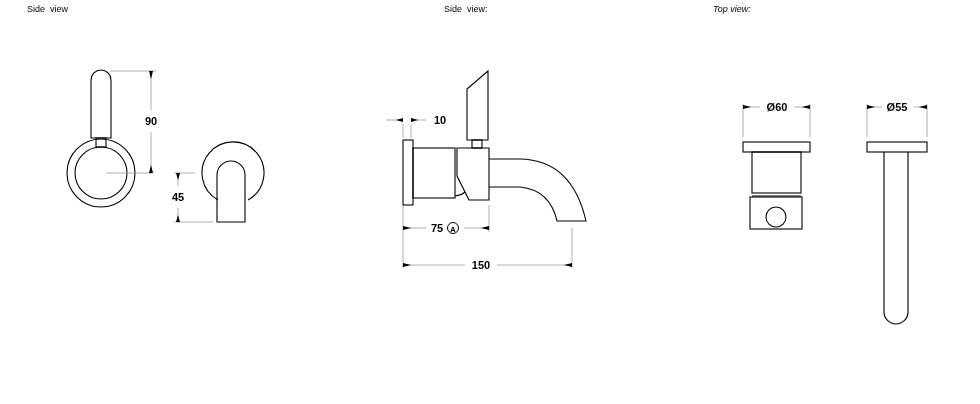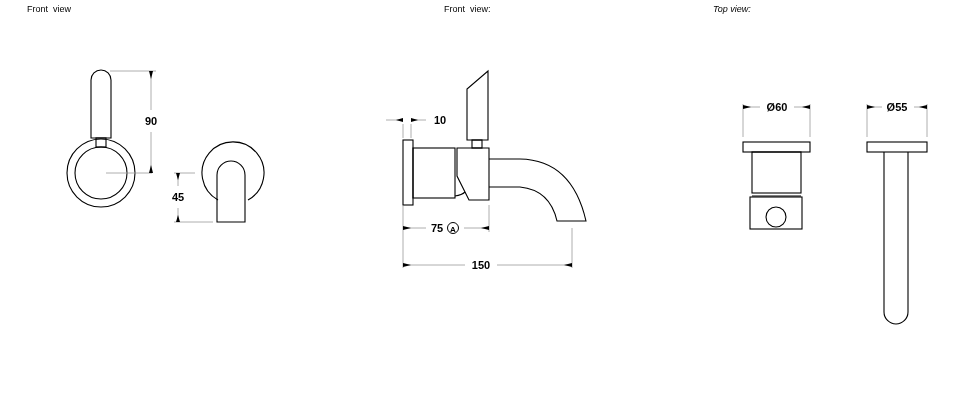--- a/index.html
+++ b/index.html
@@ -7,22 +7,22 @@
     .view-label { position: absolute; font-size: 9px; color: #000; font-family: "Liberation Sans", sans-serif; white-space: pre; }
     svg { position: absolute; left: 0; top: 0; }
     .obj { fill: none; stroke: #000; stroke-width: 1.1; }
     .dim { fill: none; stroke: #9a9a9a; stroke-width: 0.8; }
     .arrow { fill: #000; stroke: none; }
     .dimtext { font-family: "Liberation Sans", sans-serif; font-weight: bold; font-size: 11px; fill: #000; }
   </style>
 </head>
 <body>
 
-<div class="view-label" style="left:27px; top:4px;">Front  view</div>
-<div class="view-label" style="left:444px; top:4px;">Front  view:</div>
+<div class="view-label" style="left:27px; top:4px;">Side  view</div>
+<div class="view-label" style="left:444px; top:4px;">Side  view:</div>
 <div class="view-label" style="left:713px; top:4px;font-style:italic;">Top view:</div>
 
 <svg width="980" height="404" viewBox="0 0 980 404">
   <defs>
     <marker id="arr" viewBox="0 0 10 10" refX="10" refY="5" markerWidth="6" markerHeight="6" orient="auto-start-reverse">
       <path d="M0,2 L10,5 L0,8 z" fill="#000"></path>
     </marker>
   </defs>
 
   <g>

